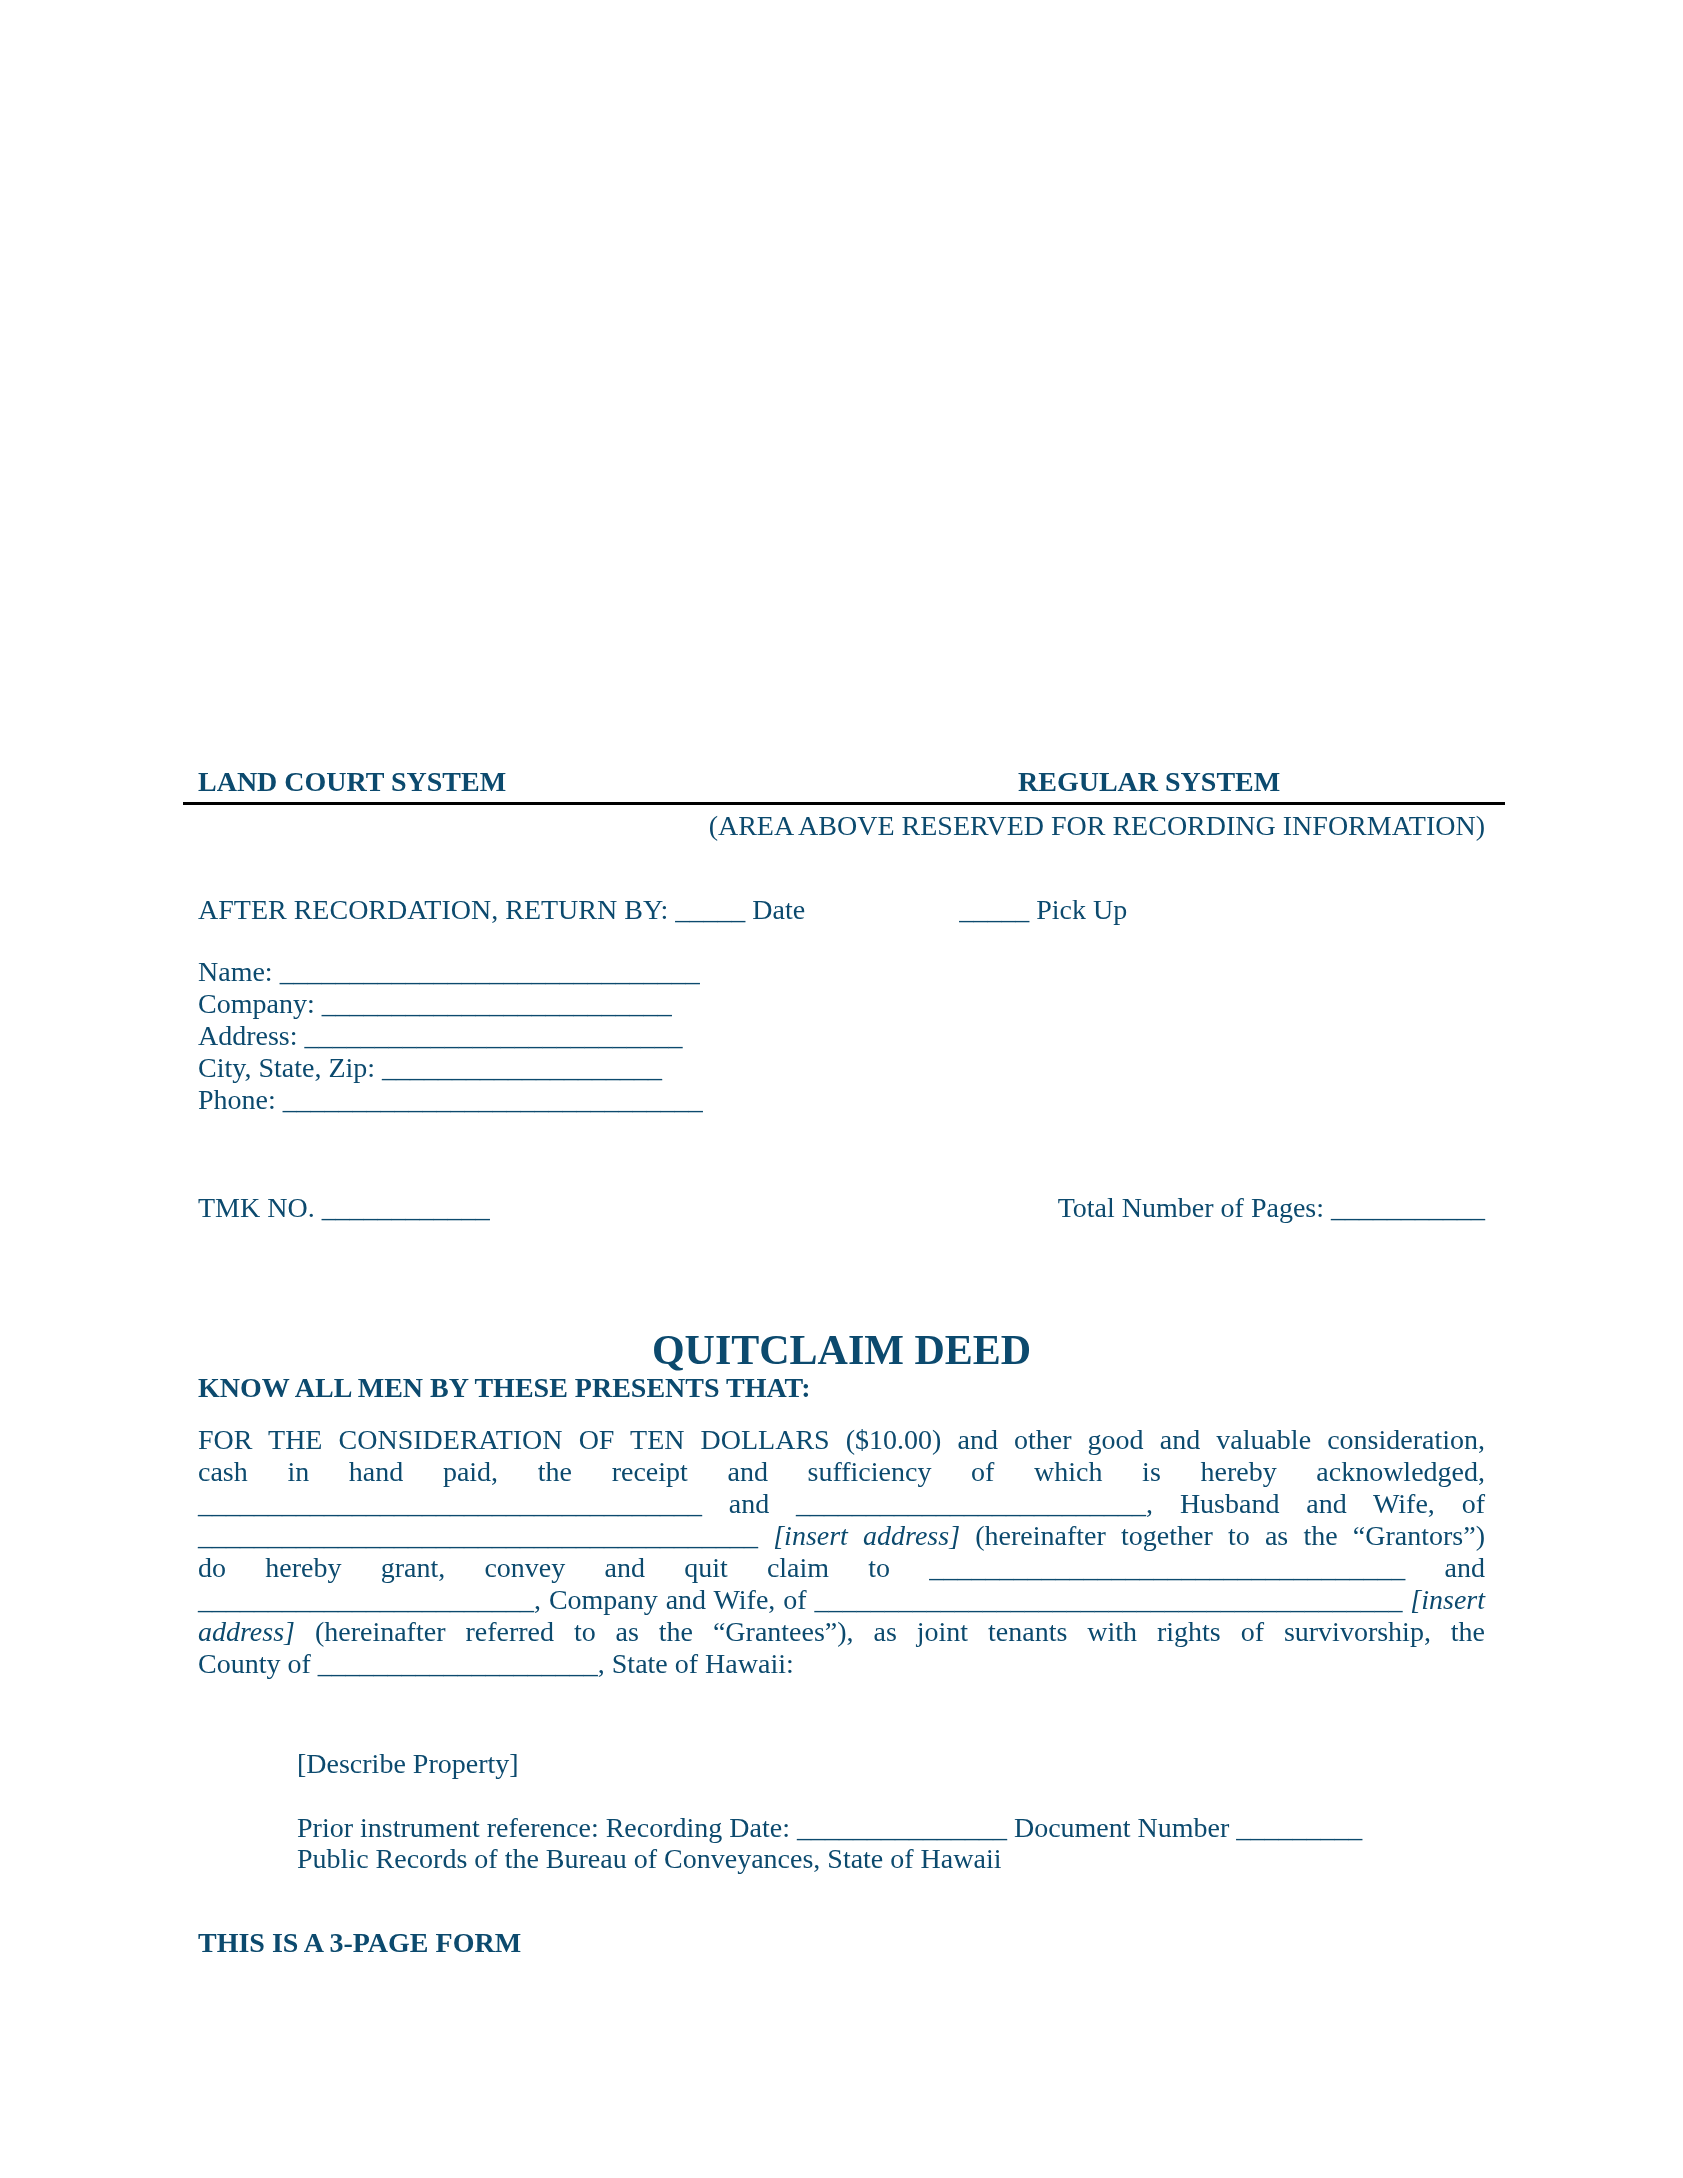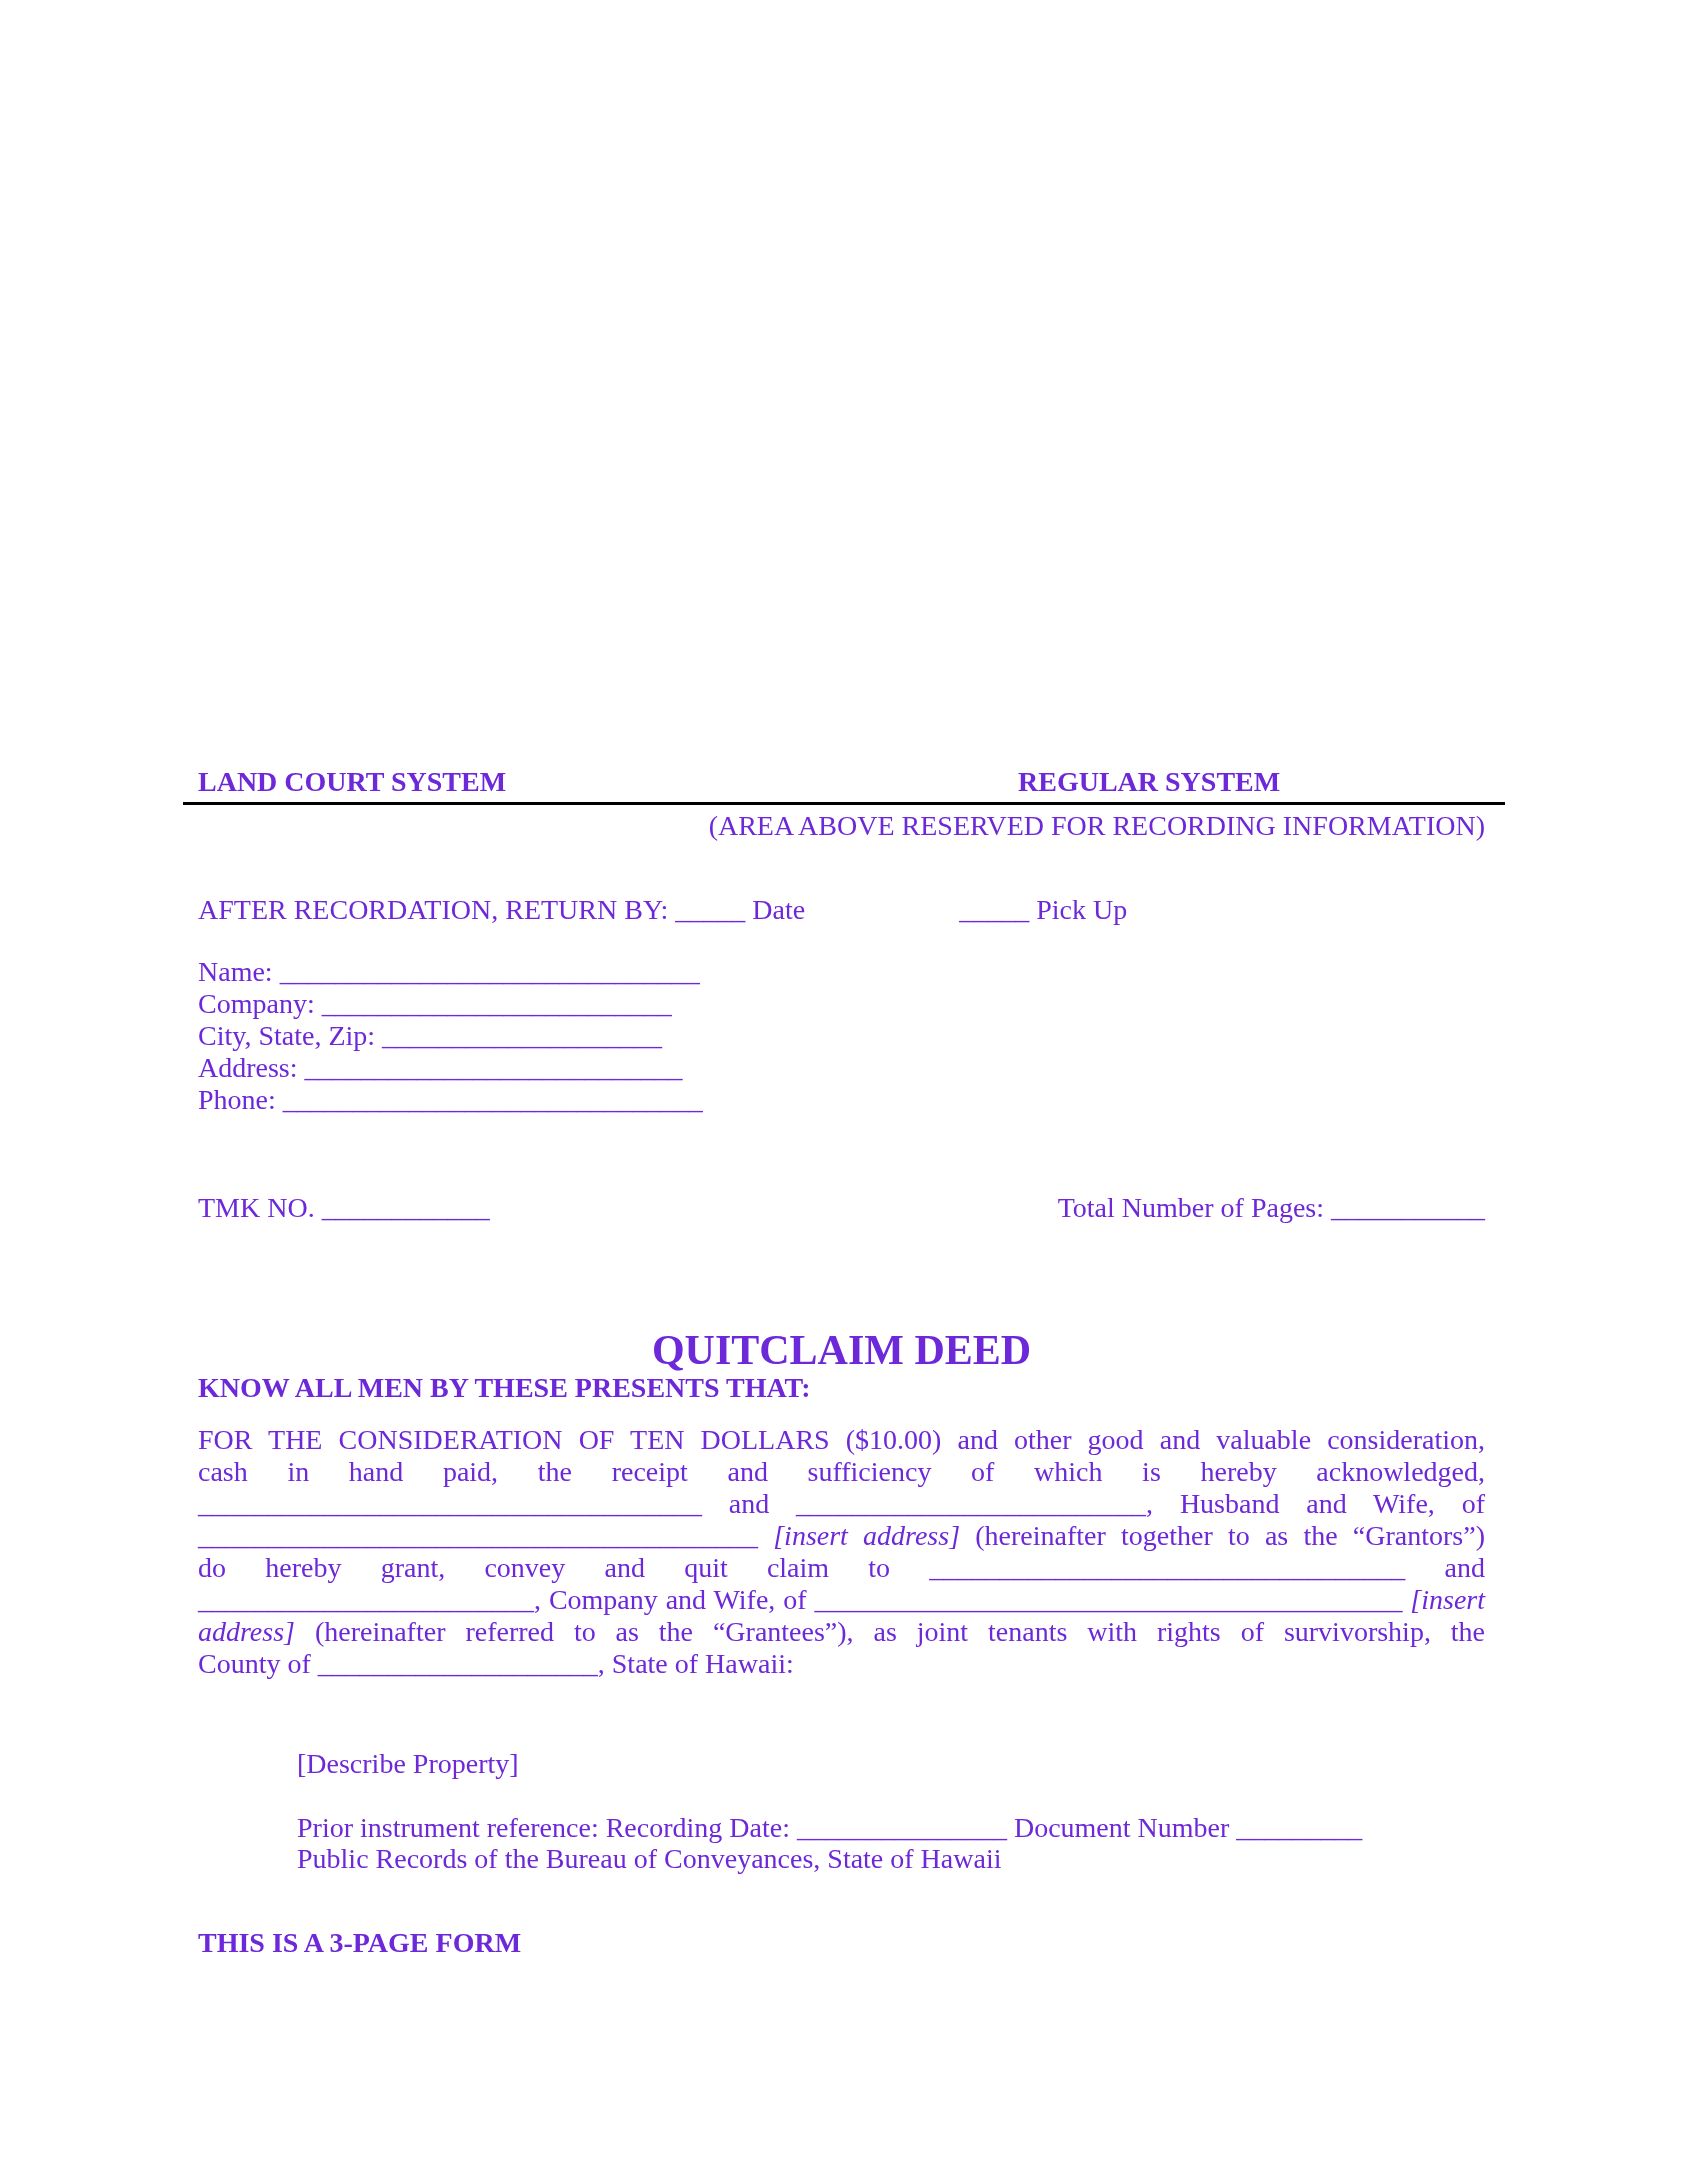--- a/index.html
+++ b/index.html
@@ -5,21 +5,21 @@
   html, body {
     margin: 0;
     padding: 0;
     background: #ffffff;
   }
   .page {
     position: relative;
     width: 1683px;
     height: 2178px;
     background: #ffffff;
-    color: #6d28d9;
+    color: #0c4a6e;
     font-family: "Liberation Serif", "DejaVu Serif", serif;
     font-size: 28px;
     overflow: hidden;
   }
   .it { font-style: italic; margin-top: 11px; }
 
   
   .header-row {
     position: absolute;
     top: 764px;
@@ -166,26 +166,26 @@
   <div class="contact-block">
     <div>
       <span>Name:</span>
       <span>______________________________</span>
     </div>
     <div>
       <span>Company:</span>
       <span>_________________________</span>
     </div>
     <div>
+      <span>Address:</span>
+      <span>___________________________</span>
+    </div>
+    <div>
       <span>City, State, Zip:</span>
       <span>____________________</span>
-    </div>
-    <div>
-      <span>Address:</span>
-      <span>___________________________</span>
     </div>
     <div>
       <span>Phone:</span>
       <span>______________________________</span>
     </div>
   </div>
 
   <div class="tmk-row">
     <span>
       <span>TMK NO.</span>

